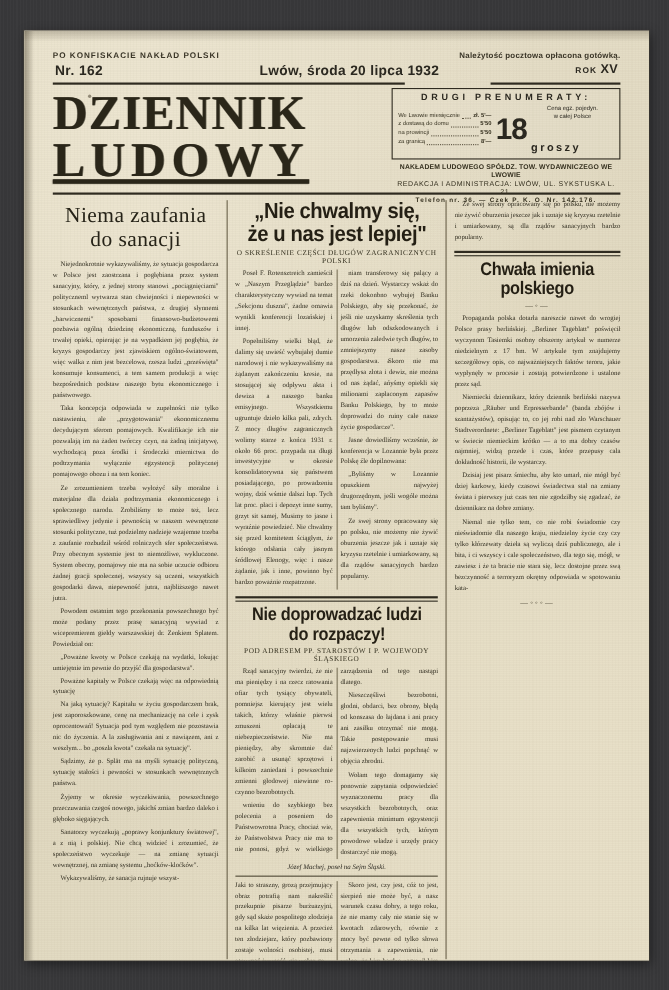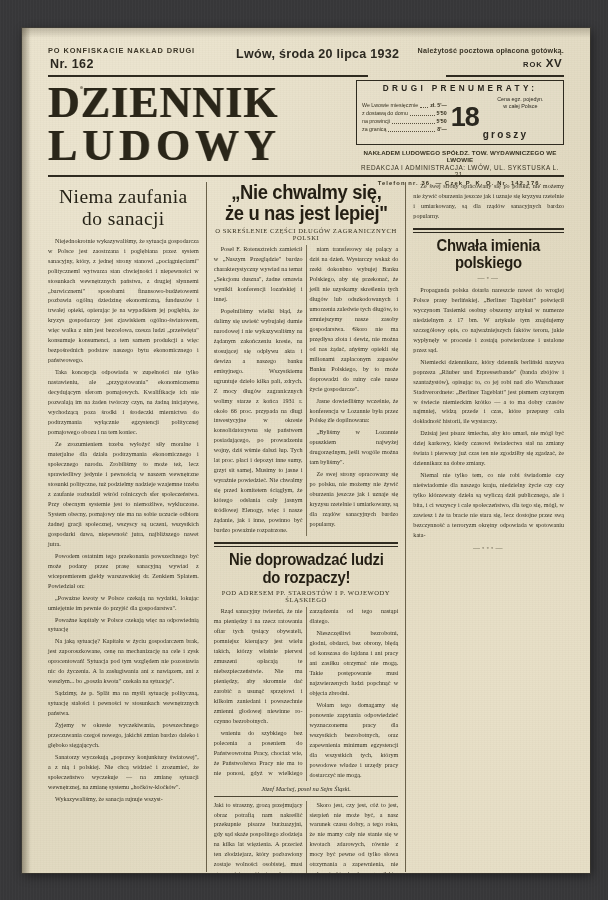--- a/index.html
+++ b/index.html
@@ -85,21 +85,21 @@
   .confisc {
     position: absolute; left: 0; top: 0;
     font-size: 7.4px; letter-spacing: .9px; font-weight: 700;
     color: #3a3527;
   }
   .issue-no {
     position: absolute; left: 2px; top: 11px;
     font-size: 12.5px; font-weight: 700; letter-spacing: .4px;
   }
   .place-date {
-    position: absolute; left: 168px; top: 1px;
+    position: absolute; left: 168px; top: 11px;
     font-size: 12.5px; font-weight: 700; letter-spacing: .3px; padding-left: 20px;
   }
   .postage {
     position: absolute; right: 0; top: 0;
     font-size: 7.2px; font-weight: 700; letter-spacing: .2px;
     color: #3a3527;
   }
   .year {
     position: absolute; right: 2px; top: 11px;
     font-size: 11.5px; font-weight: 700; letter-spacing: .4px;
@@ -127,21 +127,21 @@
     font-family: "Liberation Serif", serif;
     font-weight: 700;
     color: #2a2619;
     letter-spacing: 1px;
     line-height: .94;
     text-shadow:
       0.6px 0 0 rgba(42,38,25,.55),
       -0.5px 0.4px 0 rgba(42,38,25,.35);
   }
   .logo-1 { font-size: 44px; }
-  .logo-2 { font-size: 44px; margin-top: 2px; letter-spacing: 5px; }
+  .logo-2 { font-size: 44px; margin-top: 2px; letter-spacing: 5px; text-decoration: underline; }
   .logo-sub {
     font-family: "Liberation Sans", sans-serif;
     font-size: 10.4px;
     font-weight: 700;
     letter-spacing: .75px;
     margin-top: 6px;
     color: #35301f;
   }
 
   .pricebox {
@@ -320,21 +320,21 @@
   <div class="sheet">
     <div class="grain"></div>
     <div class="edge-left-tear"></div>
     <div class="edge-top-shade"></div>
     <div class="blot" style="left:58px;top:58px;width:3px;height:3px;"></div>
     <div class="blot" style="left:330px;top:300px;width:2px;height:2px;"></div>
 
     <div class="inner">
 
       <div class="topstrip">
-        <div class="confisc">PO KONFISKACIE NAKŁAD DRUGI</div>
+        <div class="confisc">PO KONFISKACIE NAKŁAD POLSKI</div>
         <div class="issue-no">Nr. 162</div>
         <div class="place-date">Lwów, środa 20 lipca 1932</div>
         <div class="postage">Należytość pocztowa opłacona gotówką.</div>
         <div class="year">
           <span class="rom">ROK</span><span>XV</span>
         </div>
         <div class="rule-left"></div>
         <div class="rule-right"></div>
       </div>
 

